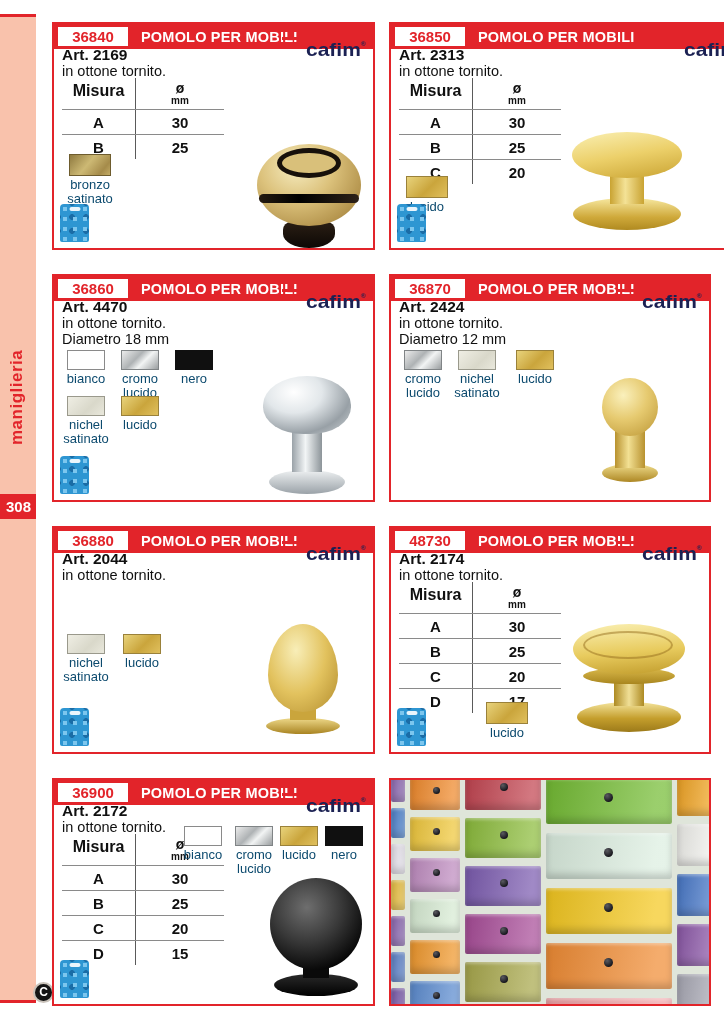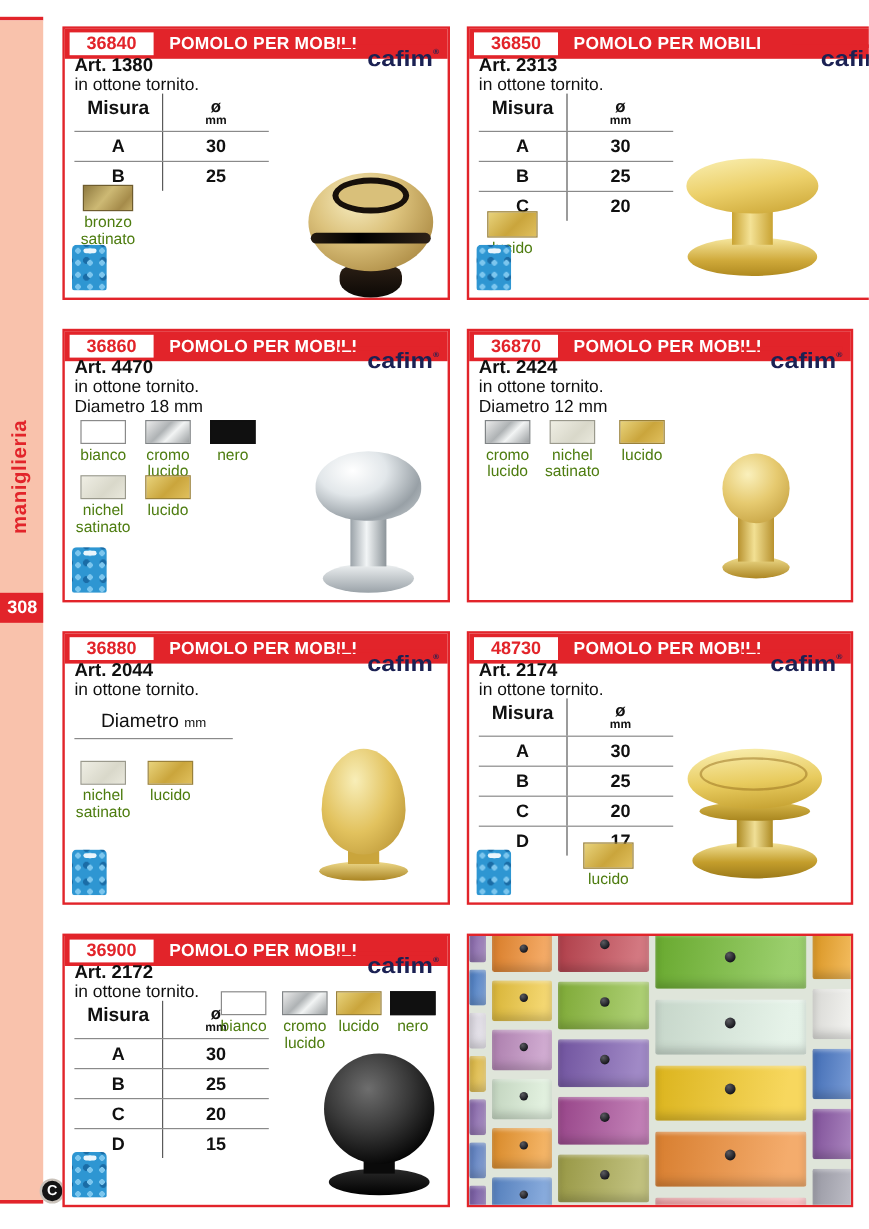--- a/index.html
+++ b/index.html
@@ -63,21 +63,21 @@
   .tbl .head{font-size:16px;}
   .tbl .dsym{display:block;line-height:13px;font-size:14px;}
   .tbl .dmm{display:block;font-size:10px;line-height:11px;}
   .tbl2 .c1,.tbl2 .c2{width:66px;}
   .tbl2 .head2{display:block;text-align:center;border-bottom:1px solid #8a8a8a;padding:3px 0 4px;font-size:16px;}
   .tbl2 .head2 .dmm2{font-size:11px;}
   
   .swatch{position:absolute;width:56px;display:flex;flex-direction:column;align-items:center;}
   .chip{width:42px;height:22px;border:1px solid #8a8a8a;flex:none;}
   .chip.small{width:38px;height:20px;}
-  .slab{margin-top:2px;font-size:13px;line-height:1.08;text-align:center;color:#4d7c0f;}
+  .slab{margin-top:2px;font-size:13px;line-height:1.08;text-align:center;color:#0c4a6e;}
   .sw-bianco{background:#ffffff;}
   .sw-nero{background:#101010;border-color:#101010;}
   .sw-lucido{background:linear-gradient(135deg,#e8d37c,#caa53c 55%,#e0c05e);border-color:#9a813a;}
   .sw-bronzo{background:linear-gradient(130deg,#8f7a40,#cdb974 45%,#a58b4a 80%,#c3ac66);border-color:#6e5c2e;}
   .sw-cromo{background:linear-gradient(135deg,#ececec,#aeb2b4 40%,#f2f4f4 60%,#9a9ea0);border-color:#808486;}
   .sw-nichel{background:linear-gradient(135deg,#efeee4,#d9d8ca 60%,#e9e8dc);border-color:#9a998c;}
   
   .bag{
     position:absolute;left:6px;bottom:6px;width:29px;height:38px;
     border-radius:4px 4px 2px 2px;
@@ -165,21 +165,21 @@
 
 <div class="cell" style="left:52px;top:22px;width:323px;height:228px">
   <div class="chead">
     <div class="code">36840</div>
     <div class="ctitle">POMOLO PER MOBILI</div>
   </div>
   <div class="cafim">
     <div class="bar"></div>
     <span class="txt"><span>cafim</span><sup>®</sup></span>
   </div>
-  <div class="art">Art. 1380</div>
+  <div class="art">Art. 2169</div>
   <div class="desc">in ottone tornito.</div>
   <div class="tbl" style="left:8px;top:54px">
     <div class="row head">
       <div class="c1">Misura</div>
       <div class="c2">
           <span class="dsym">ø</span>
           <span class="dmm">mm</span>
         </div>
     </div>
     <div class="row">
@@ -324,23 +324,20 @@
     <div class="code">36880</div>
     <div class="ctitle">POMOLO PER MOBILI</div>
   </div>
   <div class="cafim">
     <div class="bar"></div>
     <span class="txt"><span>cafim</span><sup>®</sup></span>
   </div>
   <div class="art">Art. 2044</div>
   <div class="desc">in ottone tornito.</div>
   <div class="tbl tbl2" style="left:8px;top:62px;width:132px">
-    <div class="head2">
-      <span>Diametro</span> <span class="dmm2">mm</span>
-    </div>
   </div>
   <div class="swatch" style="left:4px;top:106px">
     <div class="chip small sw-nichel"></div>
     <div class="slab">nichel satinato</div>
   </div>
   <div class="swatch" style="left:60px;top:106px">
     <div class="chip small sw-lucido"></div>
     <div class="slab">lucido</div>
   </div>
   <div class="bag"></div>

